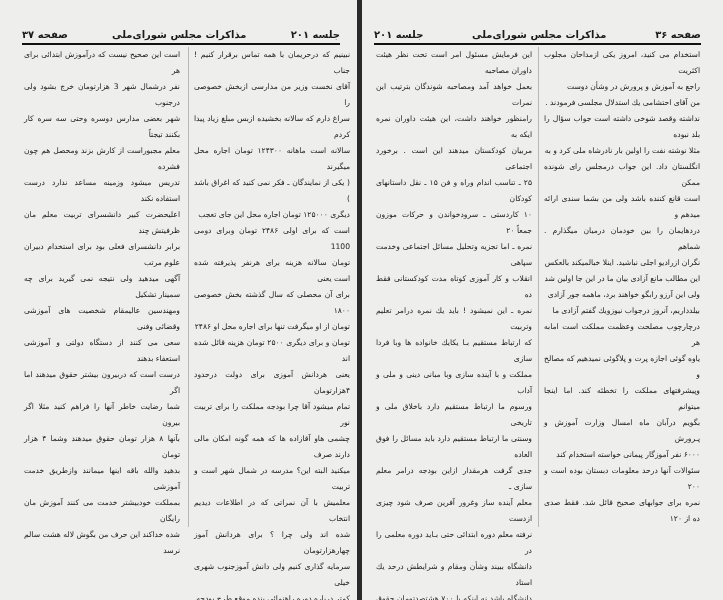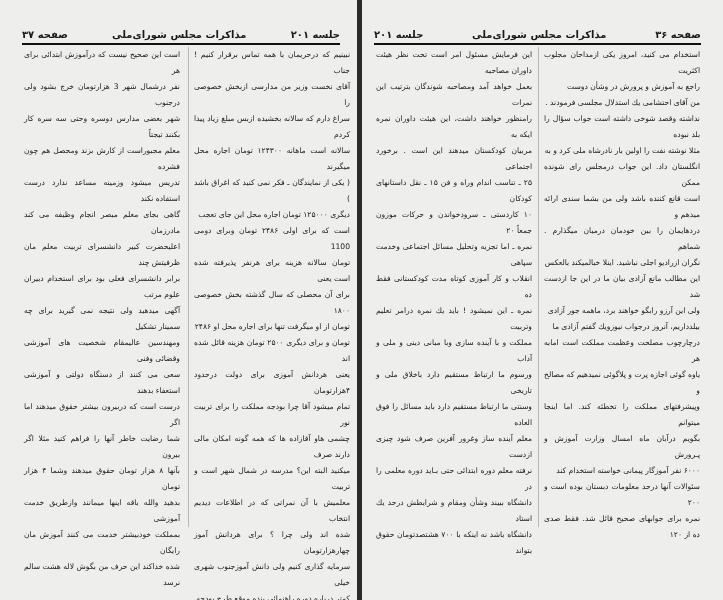--- a/index.html
+++ b/index.html
@@ -81,21 +81,20 @@
         <p>سرمایه گذاری کنیم ولی دانش آموزجنوب شهری خیلی</p>
         <p>کمتر درباره دوره راهنمائی بنده موقع طرح بودجه</p>
       </div>
     <div class="colsep"></div>
     <div class="col c2" id="lc2">
         <p>است این صحیح نیست که درآموزش ابتدائی برای هر</p>
         <p>نفر درشمال شهر 3 هزارتومان خرج بشود ولی درجنوب</p>
         <p>شهر بعضی مدارس دوسره وحتی سه سره کار بکنند تیجتاً</p>
         <p>معلم مجبوراست از کارش بزند ومحصل هم چون فشرده</p>
         <p>تدریس میشود وزمینه مساعد ندارد درست استفاده نکند</p>
-        <p>گاهی بجای معلم مبصر انجام وظیفه می کند مادرزمان</p>
         <p>اعلیحضرت کبیر دانشسرای تربیت معلم مان ظرفیتش چند</p>
         <p>برابر دانشسرای فعلی بود برای استخدام دبیران علوم مرتب</p>
         <p>آگهی میدهید ولی نتیجه نمی گیرید برای چه سمینار تشکیل</p>
         <p>ومهندسین عالیمقام شخصیت های آموزشی وقضائی وفنی</p>
         <p>سعی می کنند از دستگاه دولتی و آموزشی استعفاء بدهند</p>
         <p>درست است که دربیرون بیشتر حقوق میدهند اما اگر</p>
         <p>شما رضایت خاطر آنها را فراهم کنید مثلا اگر بیرون</p>
         <p>بآنها ۸ هزار تومان حقوق میدهند وشما ۴ هزار تومان</p>
         <p>بدهید والله باقه اینها میمانند وازطریق خدمت آموزشی</p>
         <p>بمملکت خودبیشتر خدمت می کنند آموزش مان رایگان</p>
@@ -116,21 +115,21 @@
     <div class="col c1" id="rc1">
         <p>استخدام می کنید، امروز یکی ازمداحان مجلوب اکثریت</p>
         <p>راجع به آموزش و پرورش در وشأن دوست</p>
         <p>من آقای احتشامی یك استدلال مجلسی فرمودند .</p>
         <p>نداشته وقصد شوخی داشته است جواب سؤال را بلد نبوده</p>
         <p>مثلا نوشته نفت را اولین بار نادرشاه ملی کرد و به</p>
         <p>انگلستان داد. این جواب درمجلس رای شونده ممکن</p>
         <p>است قانع کننده باشد ولی من بشما سندی ارائه میدهم و</p>
         <p>دردهایمان را بین خودمان درمیان میگذارم . شماهم</p>
         <p>نگران ازرادیو اجلی نباشید. اینلا خبالمیکند بالعکس</p>
-        <p>این مطالب مانع آزادی بیان ما در این جا ازدست شد</p>
+        <p>این مطالب مانع آزادی بیان ما در این جا اولین شد</p>
         <p>ولی این آرزو رابگو خواهند برد، ماهمه جور آزادی</p>
         <p>بیلدداریم، آنروز درجواب نیوزویك گفتم آزادی ما</p>
         <p>درچارچوب مصلحت وعظمت مملکت است امابه هر</p>
         <p>یاوه گوئی اجازه پرت و پلاگوئی نمیدهیم که مصالح و</p>
         <p>وپیشرفتهای مملکت را تخطئه کند. اما اینجا میتوانم</p>
         <p>بگویم درآبان ماه امسال وزارت آموزش و پـرورش</p>
         <p>۶۰۰۰ نفر آموزگار پیمانی خواسته استخدام کند</p>
         <p>سئوالات آنها درحد معلومات دبستان بوده است و ۲۰۰</p>
         <p>نمره برای جوابهای صحیح قائل شد. فقط صدی ده از ۱۲۰</p>
       </div>
@@ -138,22 +137,24 @@
     <div class="col c2" id="rc2">
         <p>این فرمایش مسئول امر است تحت نظر هیئت داوران مصاحبه</p>
         <p>بعمل خواهد آمد ومصاحبه شوندگان بترتیب این نمرات</p>
         <p>رامنظور خواهند داشت، این هیئت داوران نمره ایکه به</p>
         <p>مربیان کودکستان میدهند این است . برخورد اجتماعی</p>
         <p>۲۵ ـ تناسب اندام وراه و فن ۱۵ ـ نقل داستانهای کودکان</p>
         <p>۱۰ کاردستی ـ سرودخواندن و حرکات موزون جمعاً ۲۰</p>
         <p>نمره ـ اما تجزیه وتحلیل مسائل اجتماعی وخدمت سپاهی</p>
         <p>انقلاب و کار آموزی کوتاه مدت کودکستانی فقط ده</p>
         <p>نمره ـ این نمیشود ! باید یك نمره درامر تعلیم وتربیت</p>
+        <p>که ارتباط مستقیم بـا یکایك خانواده ها وبا فردا سازی</p>
         <p>مملکت و با آینده سازی وبا مبانی دینی و ملی و آداب</p>
         <p>ورسوم ما ارتباط مستقیم دارد باخلاق ملی و تاریخی</p>
         <p>وسنتی ما ارتباط مستقیم دارد باید مسائل را فوق العاده</p>
+        <p>جدی گرفت هرمقدار ازاین بودجه درامر معلم سازی ـ</p>
         <p>معلم آینده ساز وغرور آفرین صرف شود چیزی ازدست</p>
         <p>نرفته معلم دوره ابتدائی حتی بـاید دوره معلمی را در</p>
         <p>دانشگاه ببیند وشأن ومقام و شرایطش درحد یك استاد</p>
         <p>دانشگاه باشد نه اینکه با ۷۰۰ هشتصدتومان حقوق بتواند</p>
       </div>
   </div>
 </div>
 
 </body></html>

